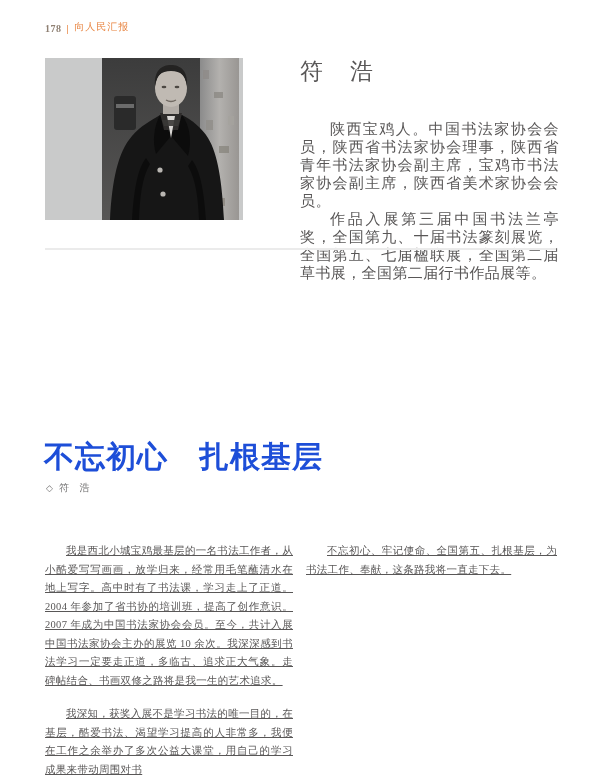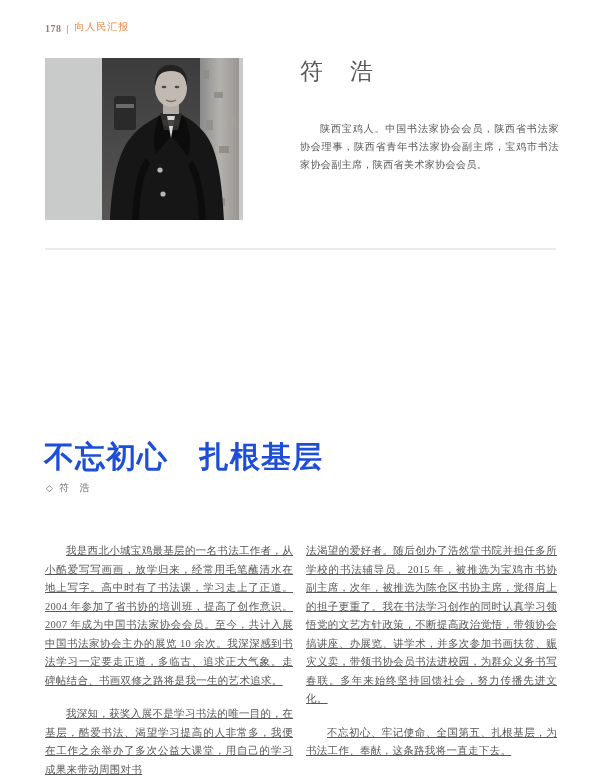--- a/index.html
+++ b/index.html
@@ -32,21 +32,21 @@
     width:137px; height:162px; display:block;
   }
 
   
   .profile-name {
     position:absolute; left:300px; top:56px;
     font-size:23px; color:#595757; letter-spacing:2px;
   }
   .profile-bio {
     position:absolute; left:300px; top:120px; width:259px;
-    font-size:10px; line-height:18px; text-align:justify;
+    font-size:15px; line-height:18px; text-align:justify;
     color:#595757; letter-spacing:0.4px;
   }
   .profile-bio p { margin:0; text-indent:2em; }
 
   .divider {
     position:absolute; left:45px; top:248px;
     width:511px; height:2px; background:#ebebeb;
   }
 
   
@@ -134,34 +134,34 @@
       <circle cx="61" cy="136" r="2.6" fill="#b9b6b2"></circle>
 
       <path d="M30,162 C32,130 36,110 44,100 L48,106 C40,120 38,138 37,162 Z" fill="#000000" opacity="0.45"></path>
       <path d="M104,162 C102,132 98,112 90,102 L86,108 C94,122 96,140 97,162 Z" fill="#000000" opacity="0.45"></path>
     </svg>
   </div>
 
   <div class="profile-name">符　浩</div>
   <div class="profile-bio">
     <p>陕西宝鸡人。中国书法家协会会员，陕西省书法家协会理事，陕西省青年书法家协会副主席，宝鸡市书法家协会副主席，陕西省美术家协会会员。</p>
+    <p>作品入展第三届中国书法兰亭奖，全国第九、十届书法篆刻展览，全国第五、七届楹联展，全国第二届草书展，全国第二届行书作品展等。</p>
   </div>
 
   <div class="divider"></div>
 
   <div class="article-title">不忘初心　扎根基层</div>
 
   <div class="article-byline">
     <span class="diamond">◇</span>
     <span>符 浩</span>
   </div>
 
   <div class="body-col col-left">
     <p class="indent">我是西北小城宝鸡最基层的一名书法工作者，从小酷爱写写画画，放学归来，经常用毛笔蘸清水在地上写字。高中时有了书法课，学习走上了正道。2004 年参加了省书协的培训班，提高了创作意识。2007 年成为中国书法家协会会员。至今，共计入展中国书法家协会主办的展览 10 余次。我深深感到书法学习一定要走正道，多临古、追求正大气象。走碑帖结合、书画双修之路将是我一生的艺术追求。</p>
     <p class="indent">我深知，获奖入展不是学习书法的唯一目的，在基层，酷爱书法、渴望学习提高的人非常多，我便在工作之余举办了多次公益大课堂，用自己的学习成果来带动周围对书</p>
   </div>
 
   <div class="body-col col-right">
-    <p>法渴望的爱好者。随后创办了浩然堂书院并担任多所学校的书法辅导员。2015 年，被推选为宝鸡市书协副主席，次年，被推选为陈仓区书协主席，觉得肩上的担子更重了。我在书法学习创作的同时认真学习领悟党的文艺方针政策，不断提高政治觉悟，带领协会搞讲座、办展览、讲学术，并多次参加书画扶贫、赈灾义卖，带领书协会员书法进校园，为群众义务书写春联。多年来始终坚持回馈社会，努力传播先进文化。</p>
     <p class="indent">不忘初心、牢记使命、全国第五、扎根基层，为书法工作、奉献，这条路我将一直走下去。</p>
   </div>
 
 </div>
 
 </body></html>

